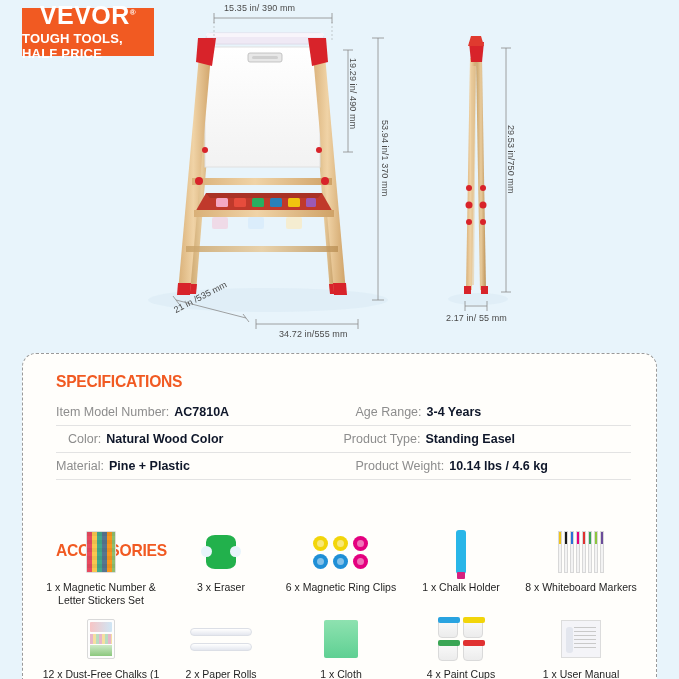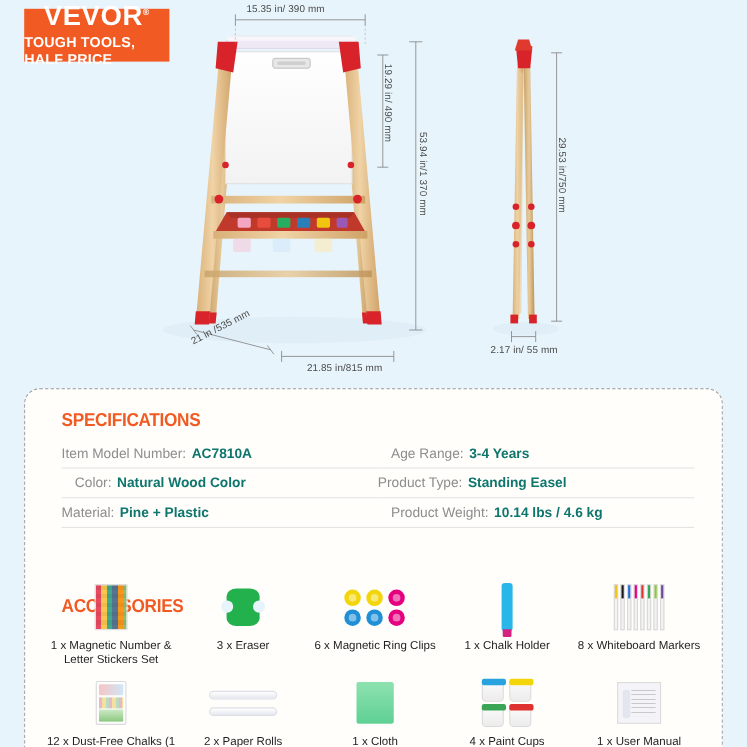--- a/index.html
+++ b/index.html
@@ -55,21 +55,21 @@
   
   .specs { position: absolute; left: 33px; top: 45px; width: 575px; }
   .spec-row { display: flex; width: 100%; }
   .spec-cell {
     width: 50%; padding: 6px 0 6px 0;
     border-bottom: 1px solid #e3e3e3;
     font-size: 12.5px; white-space: nowrap;
   }
   .spec-cell.right { padding-left: 12px; }
   .spec-label { color: #8d8d8d; margin-top: 29px; }
-  .spec-value { color: #0f766e; font-weight: bold; margin-left: 5px; }
+  .spec-value { color: #0f172a; font-weight: bold; margin-left: 5px; }
 
   
   .acc-title-wrap { position: absolute; left: 33px; top: 145px; margin-top: 42px; }
   .acc-grid {
     position: absolute; left: 18px; top: 172px;
     width: 600px;
     display: flex; flex-direction: column; gap: 6px;
   }
   .acc-row { display: flex; width: 100%; }
   .acc-item {
@@ -292,21 +292,21 @@
 
         <line x1="214" y1="22" x2="214" y2="40" stroke-dasharray="2,2" opacity=".5"></line>
         <line x1="332" y1="22" x2="332" y2="40" stroke-dasharray="2,2" opacity=".5"></line>
       </g>
     </svg>
 
     <div class="dimtext" style="left:224px; top:3px;">15.35  in/ 390 mm</div>
     <div class="dimtext rot90" style="left:358px; top:58px;">19.29 in/ 490 mm</div>
     <div class="dimtext rot90" style="left:390px; top:120px;">53.94 in/1 370 mm</div>
     <div class="dimtext rotneg" style="left:172px; top:306px;">21 in /535 mm</div>
-    <div class="dimtext" style="left:279px; top:329px;">21.85 in/815 mm</div>
+    <div class="dimtext" style="left:279px; top:329px;">34.72 in/555 mm</div>
     <div class="dimtext rot90" style="left:516px; top:125px;">29.53 in/750 mm</div>
     <div class="dimtext" style="left:446px; top:313px;">2.17 in/ 55 mm</div>
   </div>
 
   <div class="panel">
 
     <div class="sec-title" style="position:absolute; left:33px; top:18px;">SPECIFICATIONS</div>
 
     <div class="specs">
       <div class="spec-row">

